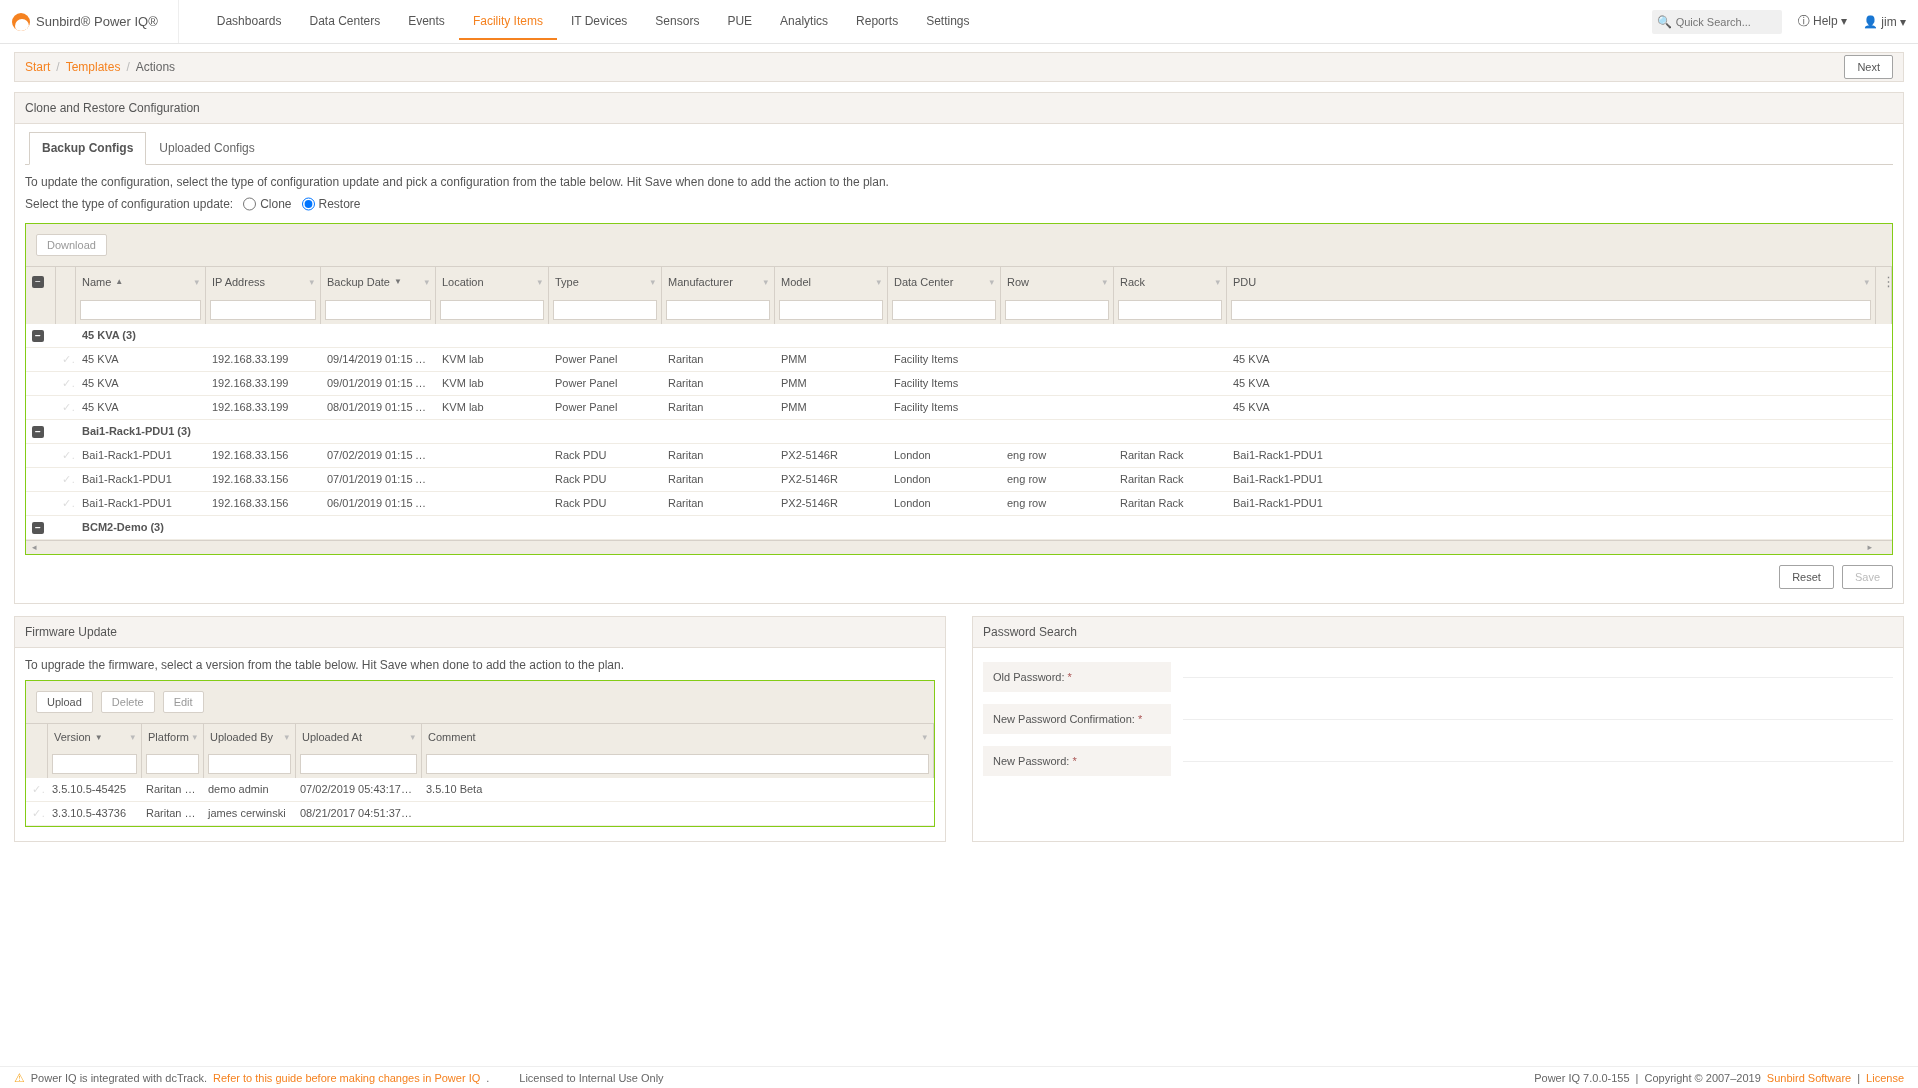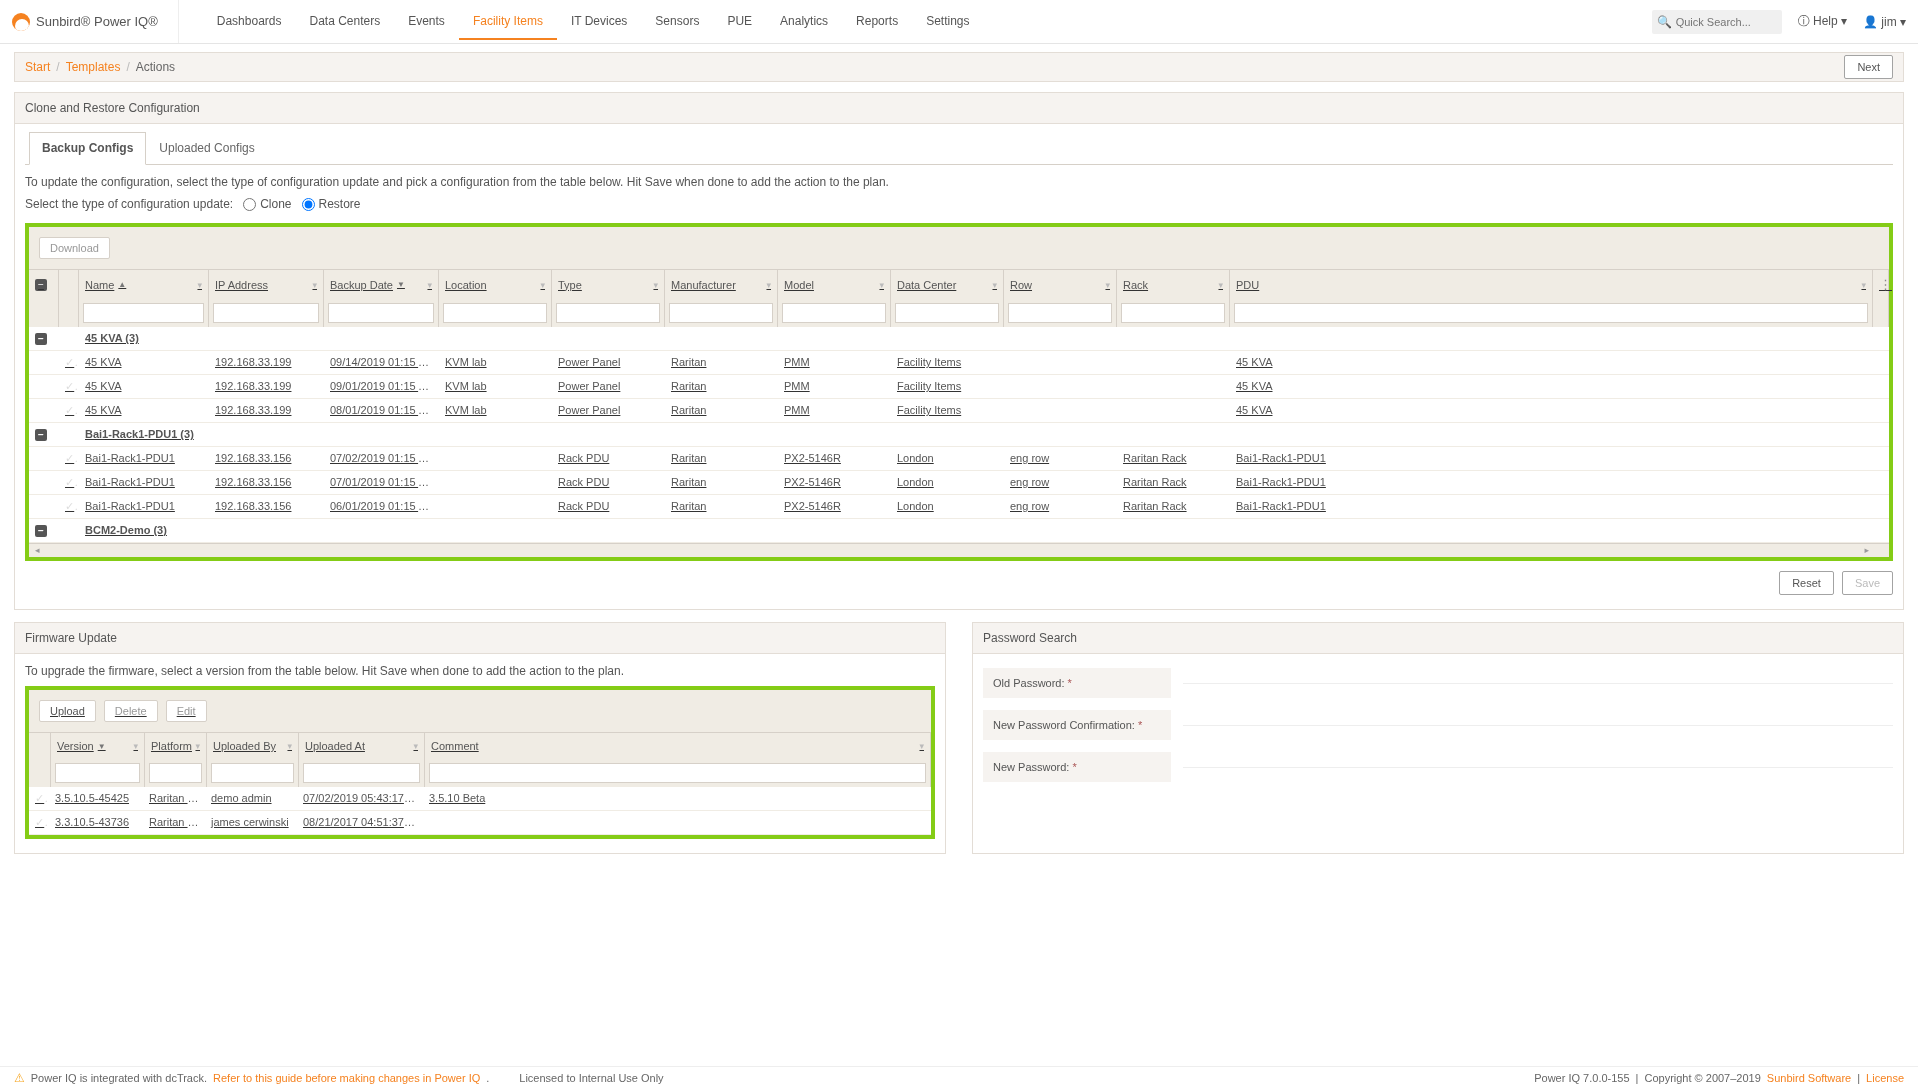--- a/index.html
+++ b/index.html
@@ -32,24 +32,24 @@
 
 .panel { border: 1px solid #e3ddd6; margin: 0 14px 12px 14px; }
 .panel-hd { background: #f6f3f0; padding: 8px 10px; font-size: 12px; color: #555; border-bottom: 1px solid #e3ddd6; }
 .panel-bd { padding: 8px 10px 14px 10px; }
 .tabs { display: flex; }
 .tab { padding: 8px 12px; font-size: 12px; color: #666; border: 1px solid transparent; cursor: pointer; }
 .tab.active { border: 1px solid #d6d0c8; border-bottom-color: #fff; background: #fff; font-weight: 700; color: #555; margin-bottom: -1px; }
 .tabstrip { border-bottom: 1px solid #d6d0c8; padding-left: 4px; background: #fff; }
 .hint { margin: 10px 0 8px 0; font-size: 12px; color: #555; }
 .cfgrow { display: flex; align-items: center; gap: 10px; margin-bottom: 12px; font-size: 12px; color: #555; }
-.radio { display: inline-flex; align-items: center; gap: 4px; }
+.radio { display: inline-flex; gap: 4px; }
 .radio input { margin: 0; }
 
-.grid-wrap { border: 4px solid #84cc16; text-decoration: underline; }
+.grid-wrap { border: 1px solid #84cc16; }
 .grid-tbar { background: #f0ece4; padding: 10px; }
 .tbtn { background: #fff; border: 1px solid #d6d0c8; color: #999; padding: 4px 10px; font-size: 11px; border-radius: 2px; cursor: default; }
 .tbtn.enabled { color: #555; cursor: pointer; }
 
 .grid-head { display: flex; background: #f0ece4; border-top: 1px solid #d6d0c8; }
 .gh { border-right: 1px solid #d6d0c8; padding: 7px 6px; font-size: 11px; color: #555; position: relative; display: flex; align-items: center; }
 .gh .dd { margin-left: auto; color: #bbb; font-size: 9px; }
 .gh .sort { margin-left: 4px; font-size: 8px; color: #777; }
 .grid-filter { display: flex; background: #f0ece4; }
 .gf { border-right: 1px solid #d6d0c8; padding: 4px 4px; }

